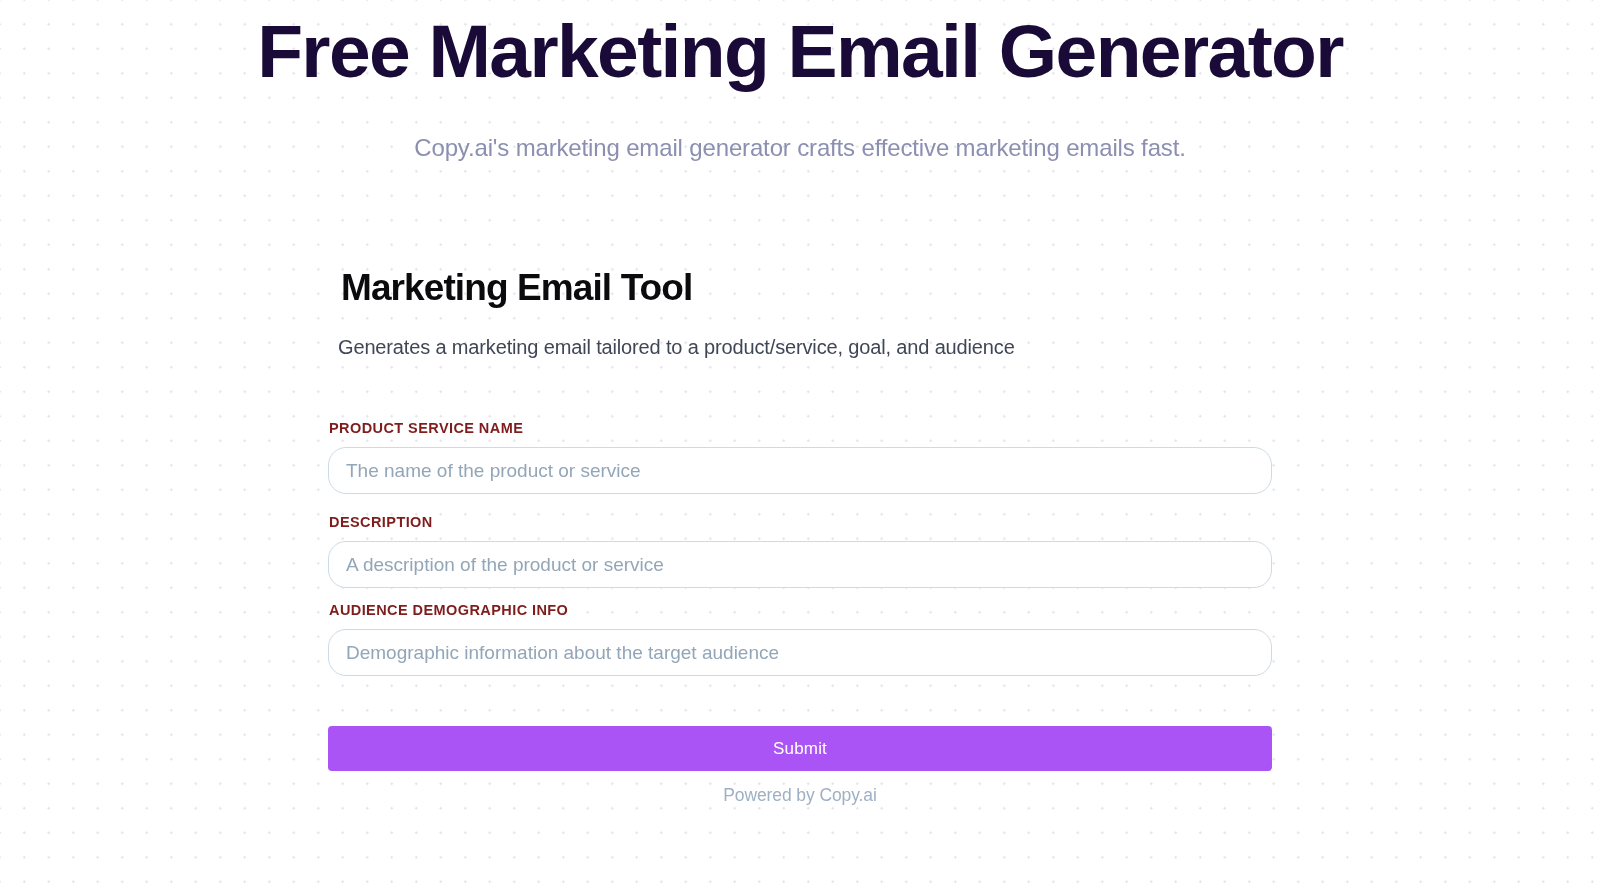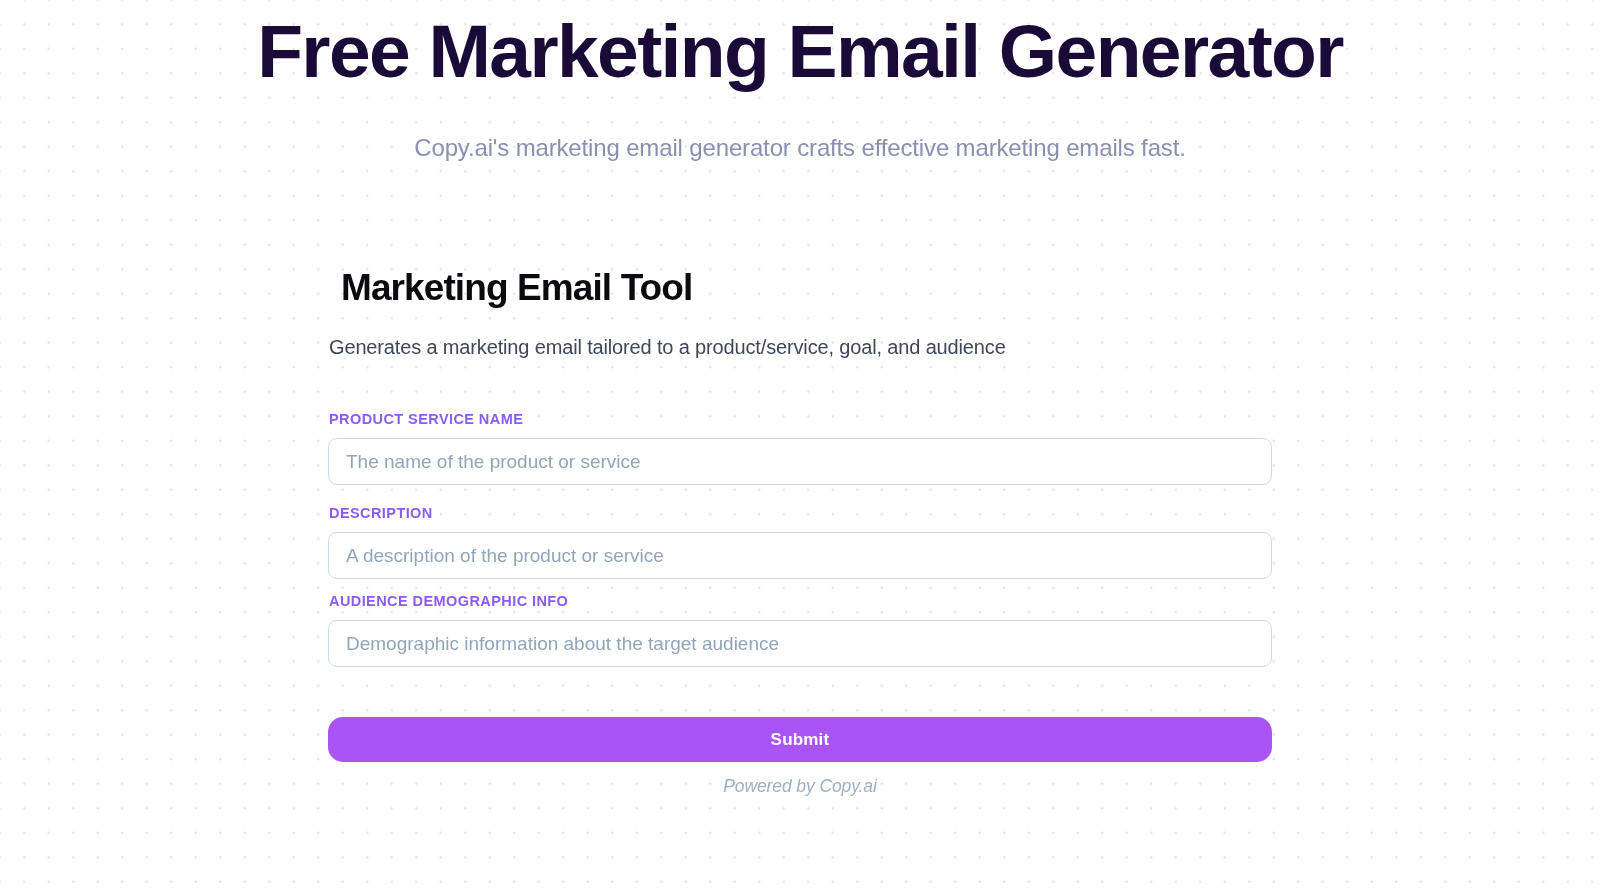--- a/index.html
+++ b/index.html
@@ -59,90 +59,89 @@
   .tool-header { padding-left: 1px; }
   .tool-title {
     margin: 12px;
     font-size: 37px;
     font-weight: 700;
     letter-spacing: -0.9px;
     color: #0b0b0e;
     line-height: 1.15;
   }
   .tool-desc {
-    margin: 0;
+    margin: 9px;
     padding-top: 13px;
     font-size: 20px;
     font-weight: 400;
     color: #3f4756;
     letter-spacing: -0.15px;
     line-height: 1.3;
   }
 
   .form { padding-top: 51px; }
 
   .field { margin-bottom: 14px; }
 
   .field-label {
     display: block;
     font-size: 14.5px;
     font-weight: 700;
     letter-spacing: 0.42px;
-    color: #8b5cf6;
+    color: #7f1d1d;
     text-transform: uppercase;
     margin-bottom: 11px;
     padding-left: 1px;
   }
 
   .field-input {
     display: block;
     width: 944px;
     height: 47px;
     padding: 0 17px;
     font-family: "Liberation Sans", sans-serif;
     font-size: 19px;
     font-weight: 400;
     color: #7f1d1d;
     background: #ffffff;
     border: 1.3px solid #cbdbe8;
-    border-radius: 9px;
+    border-radius: 18px;
     outline: none;
   }
   .field-input::placeholder {
     color: #93a6b8;
     opacity: 1;
   }
 
   .field:nth-of-type(2) { margin-top: 20px; }
 
   .submit-wrap { padding-top: 36px; }
 
   .submit-button {
     display: block;
     width: 944px;
     height: 45px;
     border: none;
-    border-radius: 15px;
+    border-radius: 4px;
     background: #ab54f5;
     color: #ffffff;
     font-family: "Liberation Sans", sans-serif;
     font-size: 17px;
-    font-weight: 700;
+    font-weight: 400;
     letter-spacing: 0.2px;
     cursor: pointer;
   }
 
   .powered-by {
     padding-top: 14px;
     text-align: center;
     font-size: 17.5px;
     font-weight: 400;
     color: #9fb0c4;
     letter-spacing: -0.1px;
-    font-style: italic;
   }
 </style>
 </head>
 <body>
 
 <div class="page">
 
   <header class="hero">
     <h1 class="hero-title">Free Marketing Email Generator</h1>
     <p class="hero-subtitle">Copy.ai's marketing email generator crafts effective marketing emails fast.</p>

